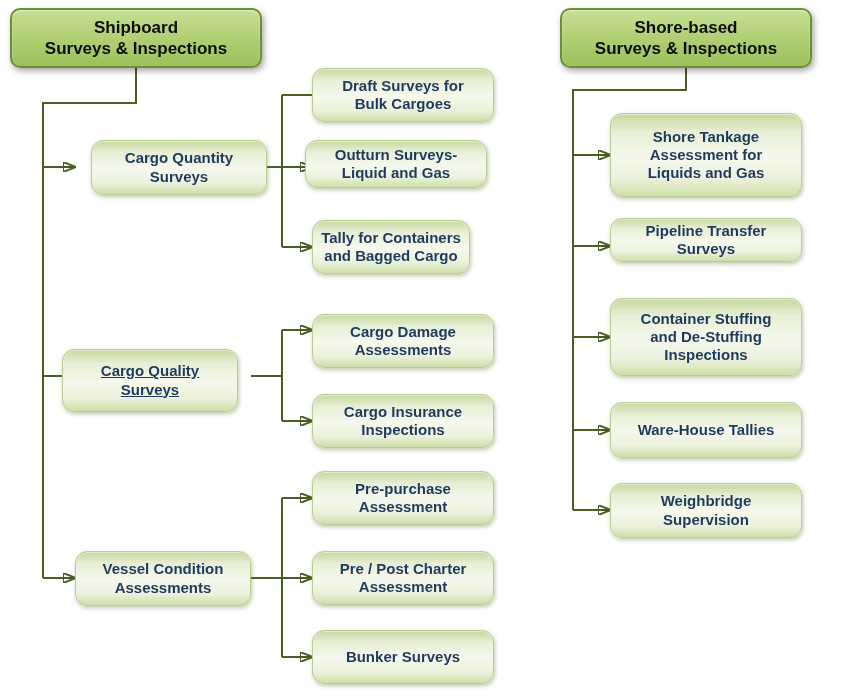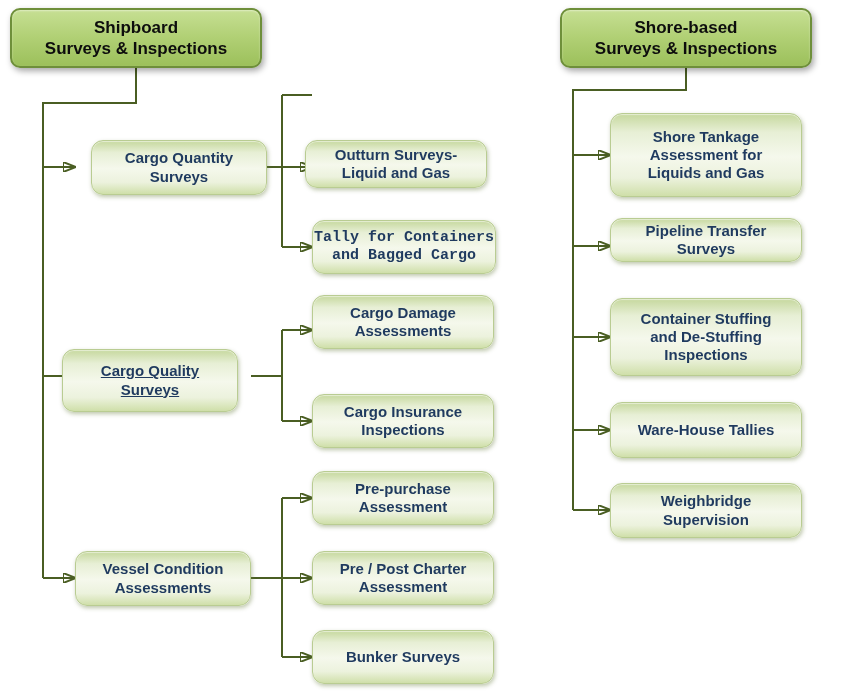--- a/index.html
+++ b/index.html
@@ -55,22 +55,22 @@
     box-shadow: 2px 3px 6px rgba(0, 0, 0, 0.35),
                 inset 0 1px 2px rgba(255, 255, 255, 0.45);
   }
   
   .n-root-left     { left: 10px;  top: 8px;   width: 252px; height: 60px; }
   .n-cargo-qty     { left: 75px;  top: 140px; width: 176px; height: 55px; margin-left: 16px; }
   .n-cargo-qlty    { left: 62px;  top: 349px; width: 176px; height: 63px; text-decoration: underline; }
   .n-vessel        { left: 75px;  top: 551px; width: 176px; height: 55px; }
   .c-draft         { left: 312px; top: 68px;  width: 182px; height: 54px; }
   .c-outturn       { left: 305px; top: 140px; width: 182px; height: 48px; }
-  .c-tally         { left: 312px; top: 220px; width: 184px; height: 54px; font-family: Liberation Mono, monospace; }
-  .c-damage        { left: 312px; top: 295px; width: 182px; height: 54px; }
+  .c-tally         { left: 312px; top: 220px; width: 158px; height: 54px; }
+  .c-damage        { left: 312px; top: 314px; width: 182px; height: 54px; }
   .c-insurance     { left: 312px; top: 394px; width: 182px; height: 54px; }
   .c-prepurchase   { left: 312px; top: 471px; width: 182px; height: 54px; }
   .c-prepost       { left: 312px; top: 551px; width: 182px; height: 54px; }
   .c-bunker        { left: 312px; top: 630px; width: 182px; height: 54px; }
   
   .n-root-right    { left: 560px; top: 8px;   width: 252px; height: 60px; }
   .r-tankage       { left: 610px; top: 113px; width: 192px; height: 84px; }
   .r-pipeline      { left: 610px; top: 218px; width: 192px; height: 44px; }
   .r-container     { left: 610px; top: 298px; width: 192px; height: 78px; }
   .r-warehouse     { left: 610px; top: 402px; width: 192px; height: 56px; }
@@ -113,20 +113,22 @@
     <path d="M573,246 L610,246" marker-end="url(#arrow)"></path>
     <path d="M573,337 L610,337" marker-end="url(#arrow)"></path>
     <path d="M573,430 L610,430" marker-end="url(#arrow)"></path>
     <path d="M573,510 L610,510" marker-end="url(#arrow)"></path>
   </svg>
 
   <div class="node header n-root-left">Shipboard
 Surveys &amp; Inspections</div>
   <div class="node n-cargo-qty">Cargo Quantity
 Surveys</div>
+  <div class="node c-draft">Draft Surveys for
+Bulk Cargoes</div>
   <div class="node c-outturn">Outturn Surveys-
 Liquid and Gas</div>
   <div class="node c-tally">Tally for Containers
 and Bagged Cargo</div>
   <div class="node n-cargo-qlty">Cargo Quality
 Surveys</div>
   <div class="node c-damage">Cargo Damage
 Assessments</div>
   <div class="node c-insurance">Cargo Insurance
 Inspections</div>

